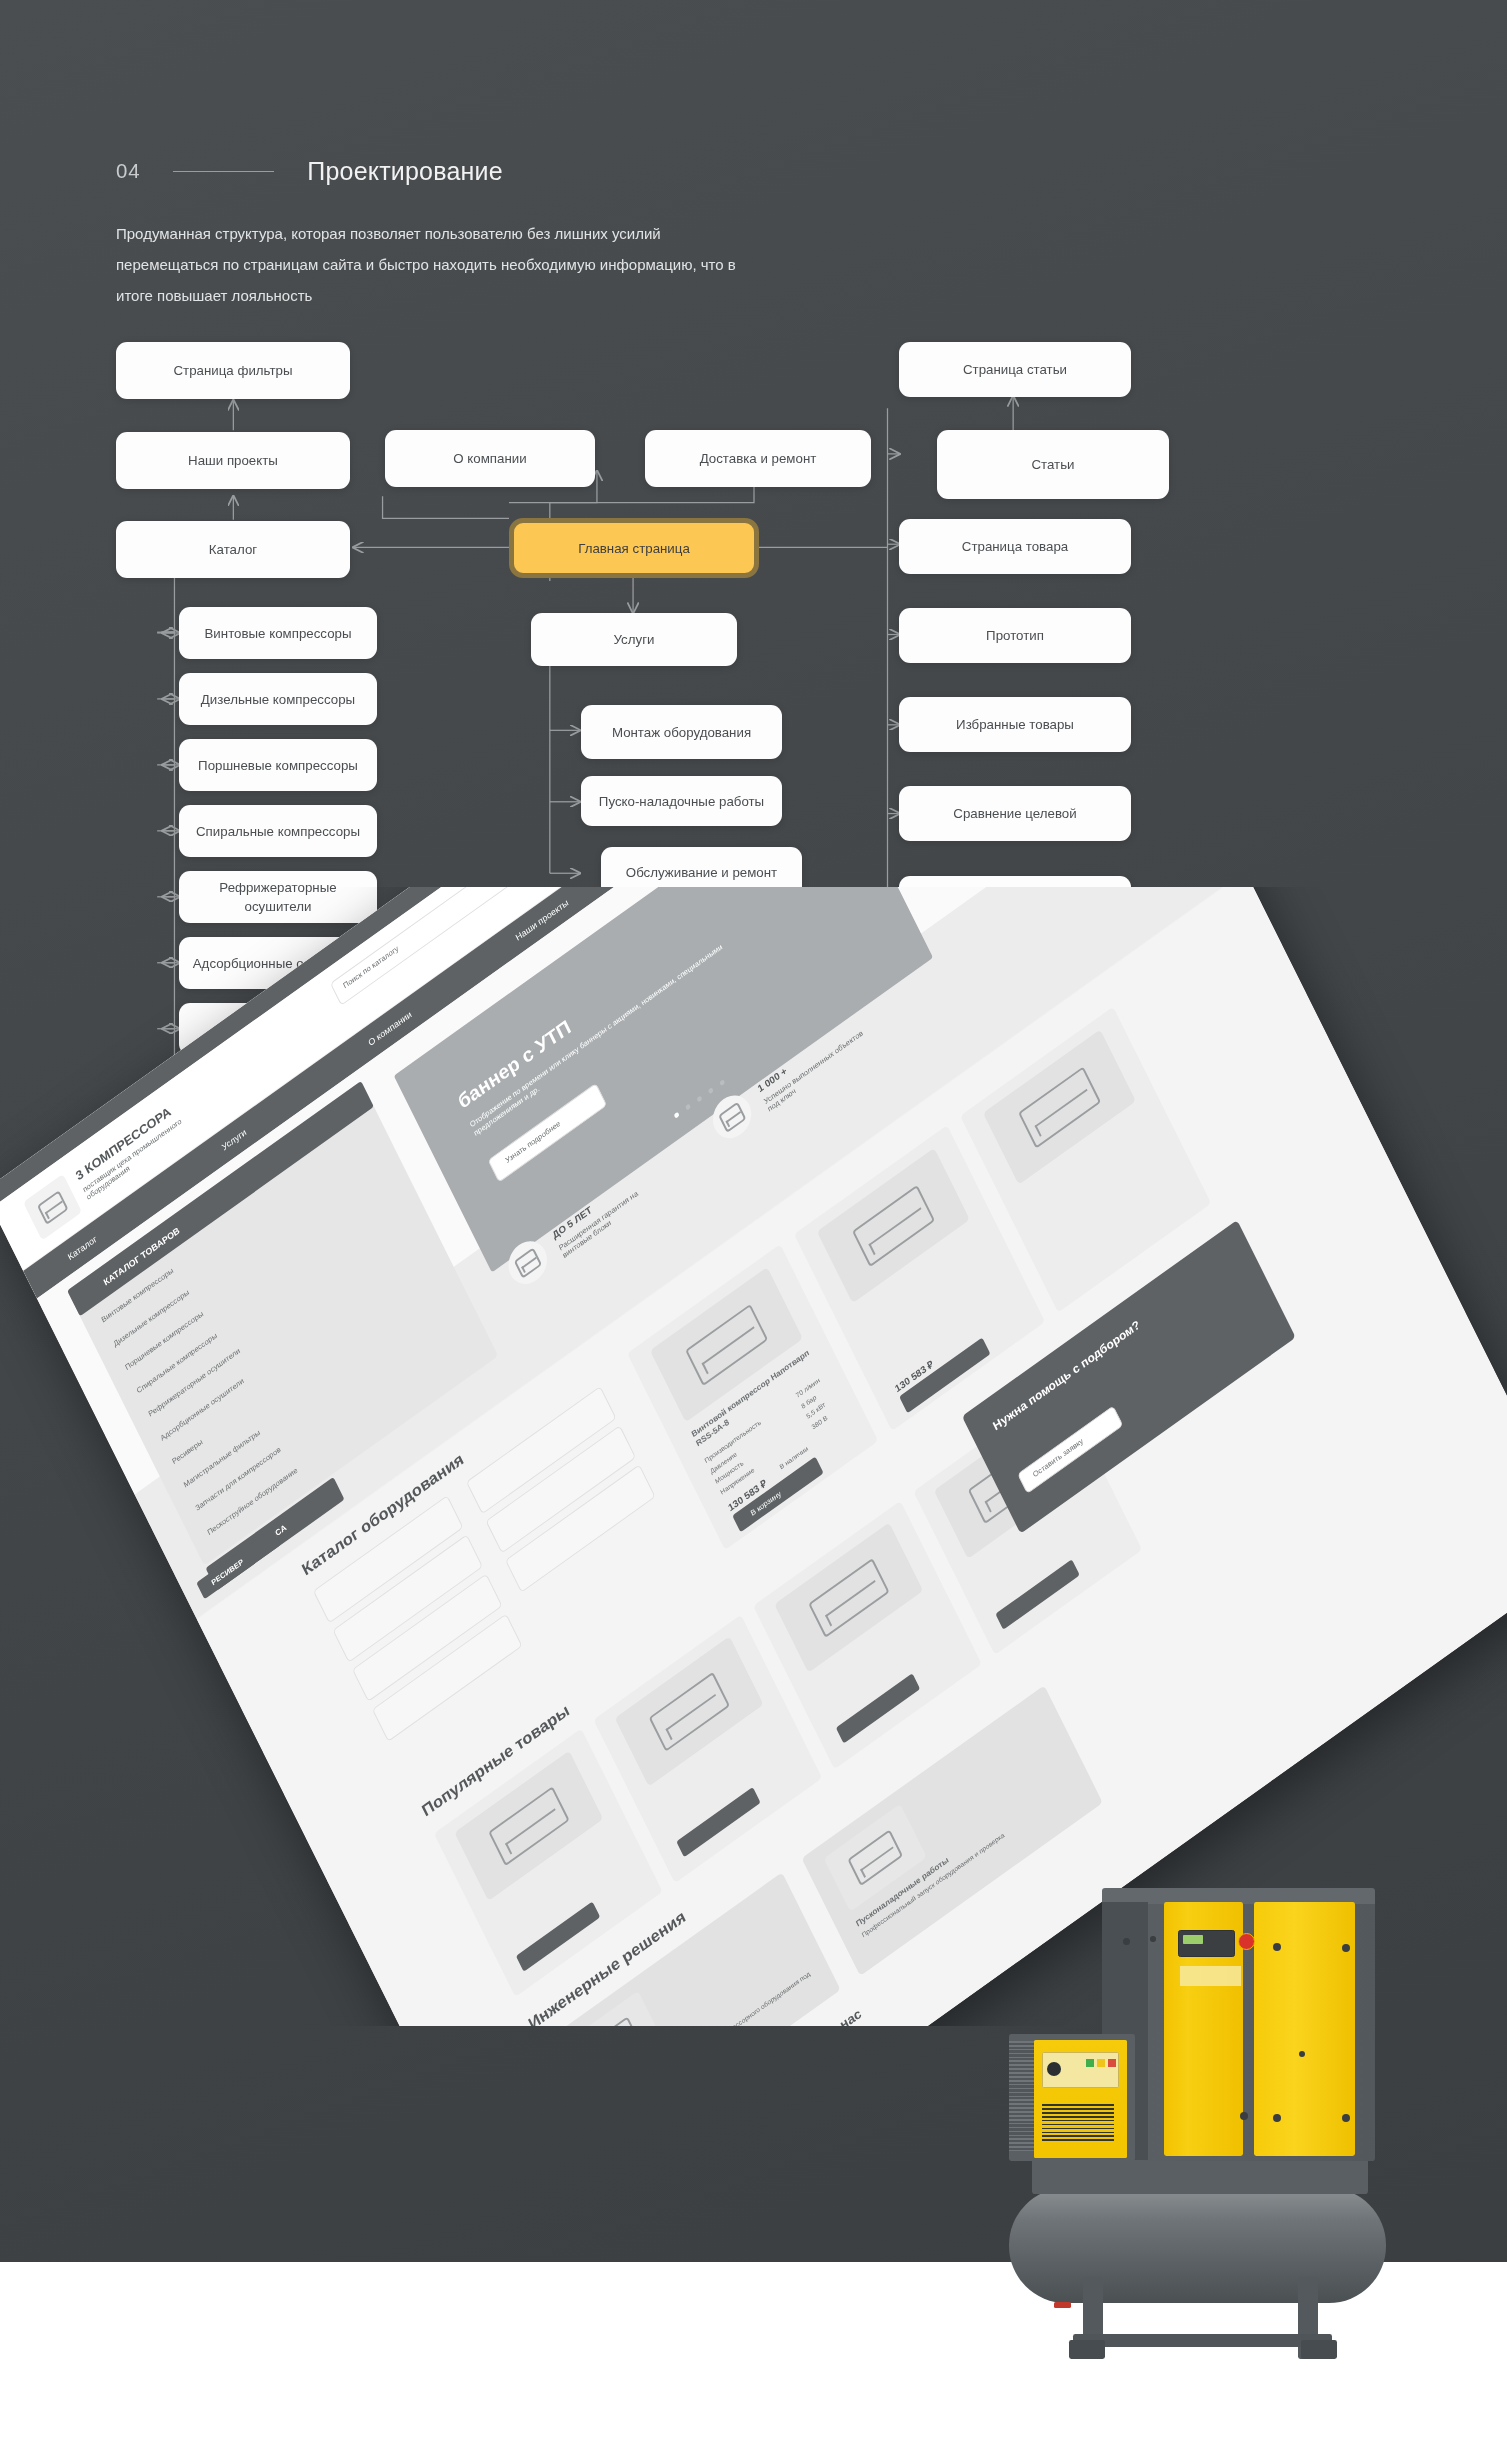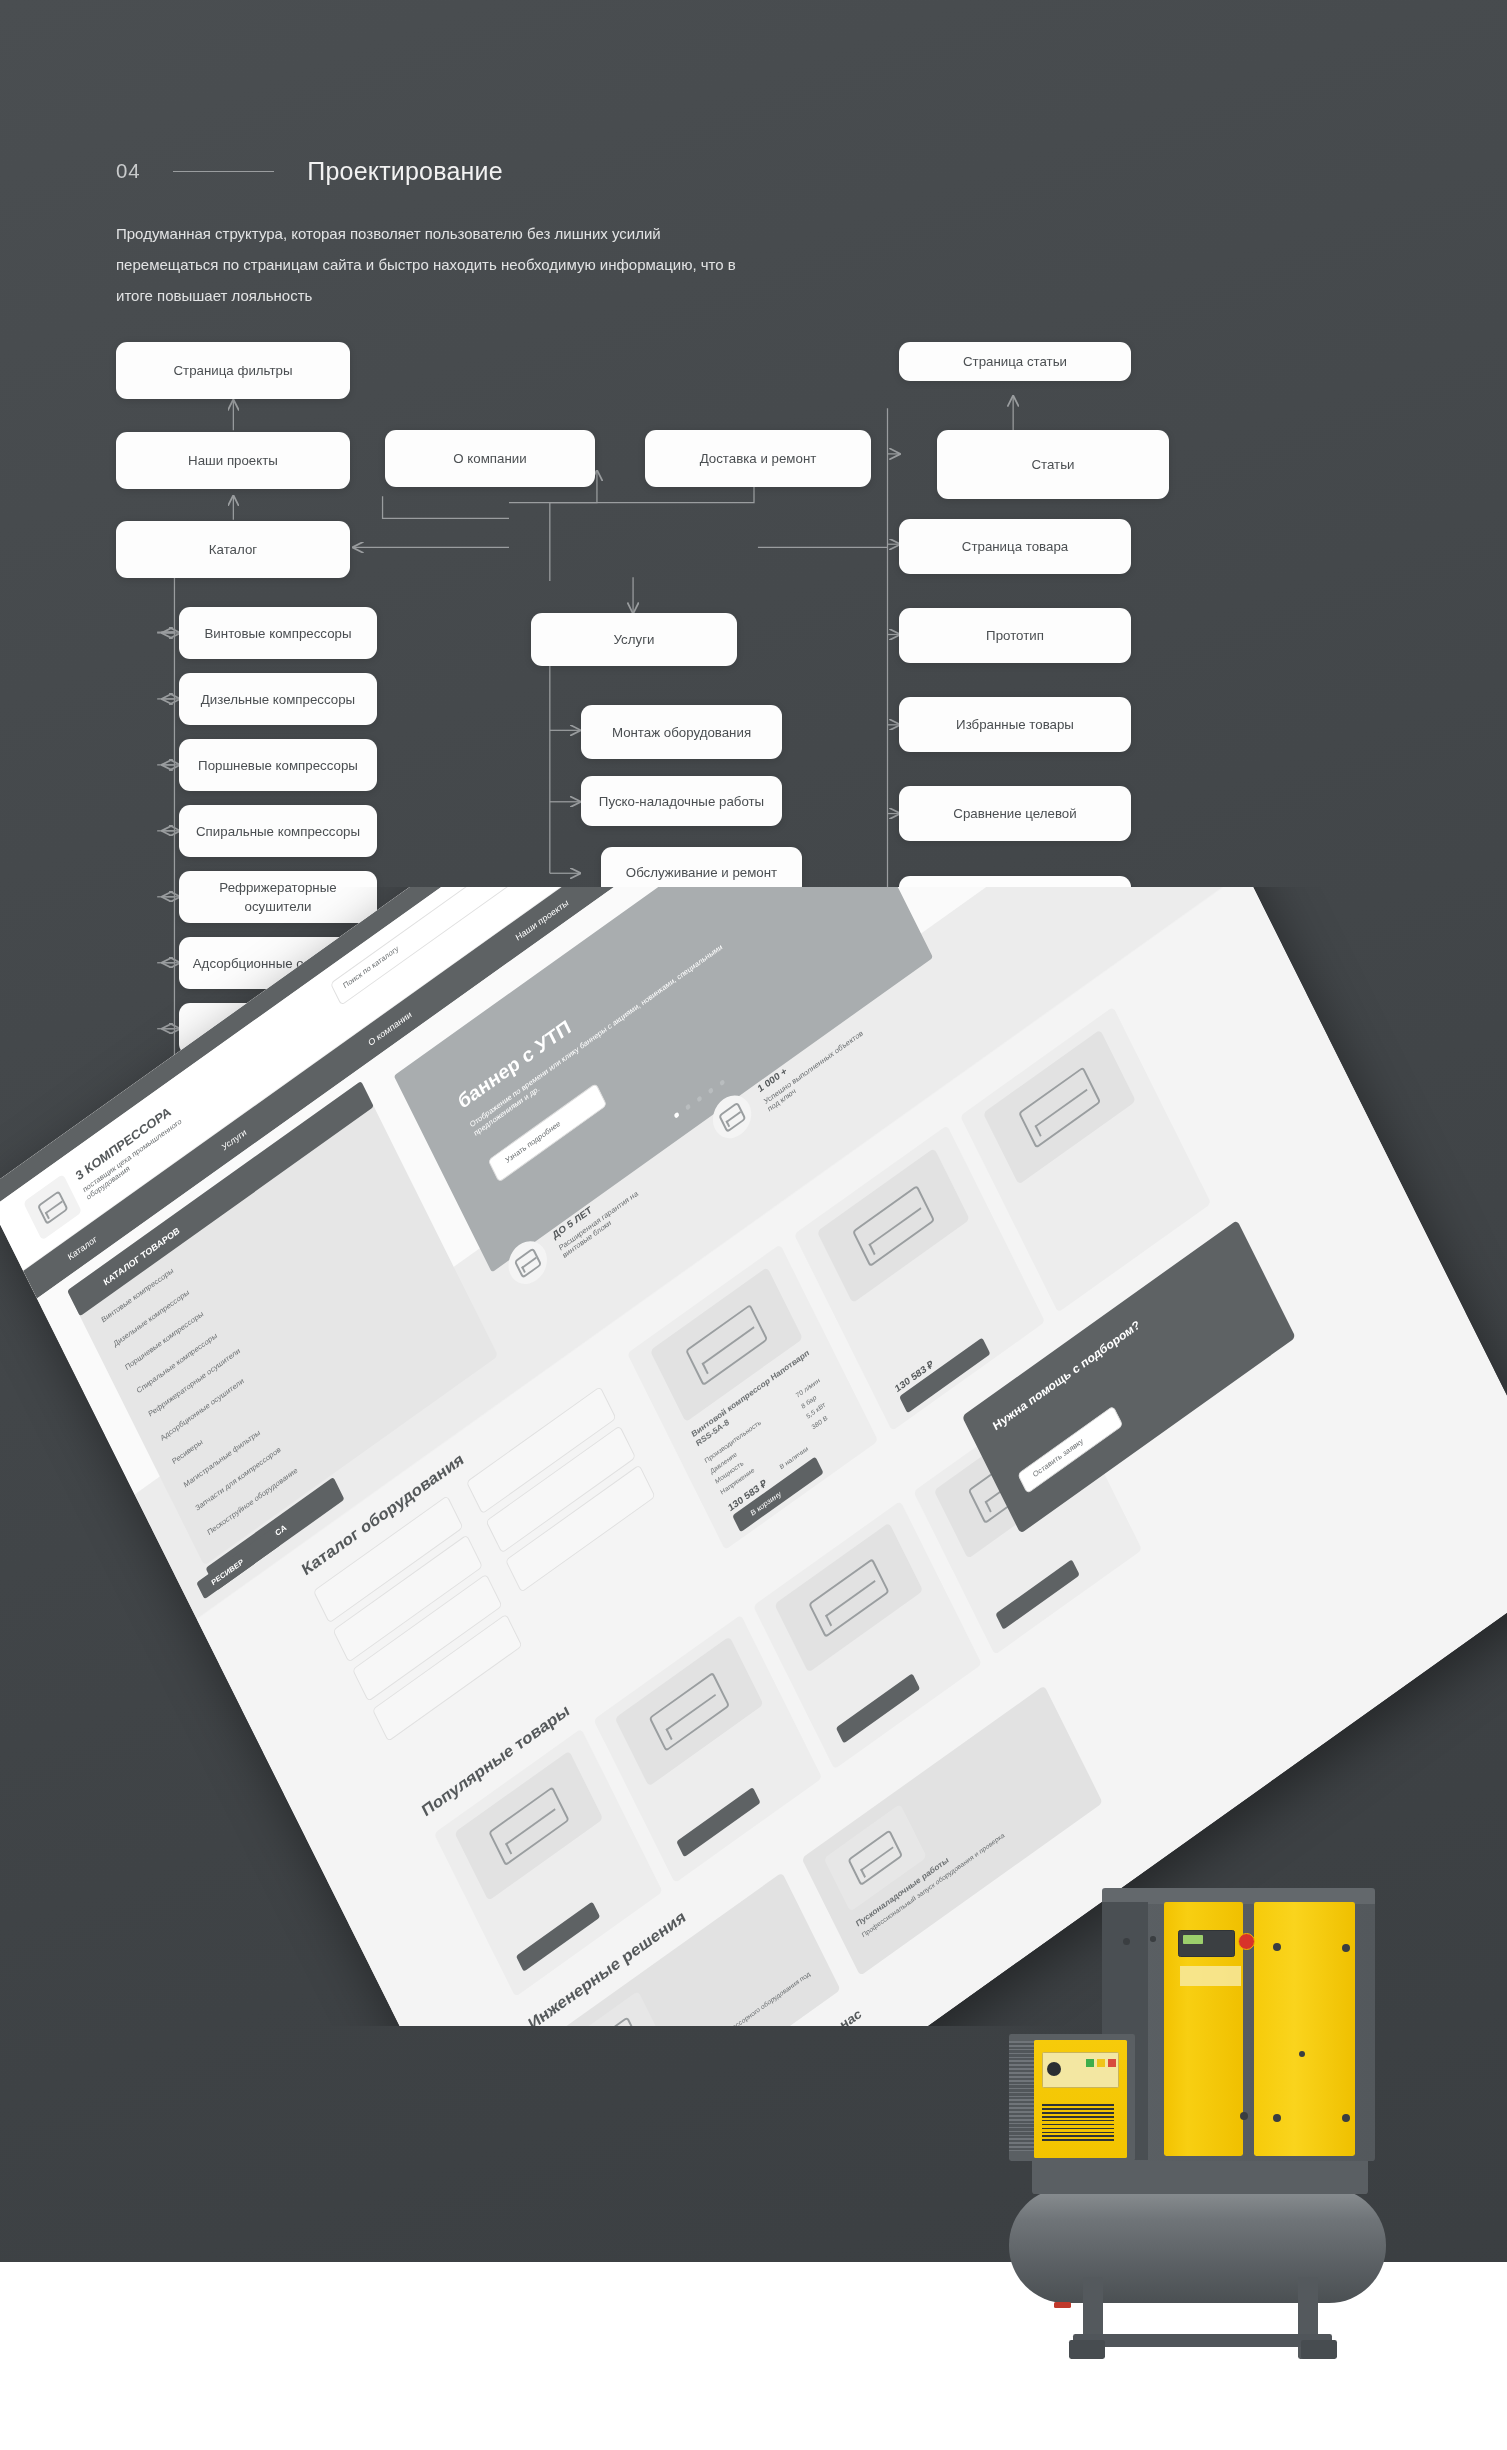--- a/index.html
+++ b/index.html
@@ -195,39 +195,40 @@
     </g>
   </svg>
 
   <div class="node" style="left:116px; top:342px; width:234px; height:57px;">Страница фильтры</div>
   <div class="node" style="left:116px; top:432px; width:234px; height:57px;">Наши проекты</div>
   <div class="node" style="left:116px; top:521px; width:234px; height:57px;">Каталог</div>
 
   <div class="node" style="left:385px; top:430px; width:210px; height:57px;">О компании</div>
   <div class="node" style="left:645px; top:430px; width:226px; height:57px;">Доставка и ремонт</div>
 
+  <div class="node home" style="left:509px; top:518px; width:250px; height:60px;">Главная страница</div>
 
   <div class="node" style="left:531px; top:613px; width:206px; height:53px;">Услуги</div>
 
   <div class="node" style="left:581px; top:705px; width:201px; height:54px;">Монтаж оборудования</div>
   <div class="node" style="left:581px; top:776px; width:201px; height:50px;">Пуско-наладочные работы</div>
   <div class="node" style="left:581px; top:847px; width:201px; height:50px;margin-left:20px;">Обслуживание и ремонт</div>
 
   <div class="node" style="left:179px; top:607px; width:198px; height:52px;">Винтовые компрессоры</div>
   <div class="node" style="left:179px; top:673px; width:198px; height:52px;">Дизельные компрессоры</div>
   <div class="node" style="left:179px; top:739px; width:198px; height:52px;">Поршневые компрессоры</div>
   <div class="node" style="left:179px; top:805px; width:198px; height:52px;">Спиральные компрессоры</div>
   <div class="node" style="left:179px; top:871px; width:198px; height:52px;">Рефрижераторные осушители</div>
   <div class="node" style="left:179px; top:937px; width:198px; height:52px;">Адсорбционные осушители</div>
   <div class="node" style="left:179px; top:1003px; width:198px; height:52px;">Ресиверы</div>
   <div class="node" style="left:179px; top:1069px; width:198px; height:52px;">Магистральные фильтры</div>
   <div class="node" style="left:179px; top:1135px; width:198px; height:52px;">Запчасти для компрессоров</div>
   <div class="node" style="left:179px; top:1201px; width:198px; height:52px;">Пескоструйное оборудование</div>
 
-  <div class="node" style="left:899px; top:342px; width:232px; height:39px;">Страница статьи</div>
+  <div class="node" style="left:899px; top:342px; width:232px; height:55px;">Страница статьи</div>
   <div class="node" style="left:937px; top:430px; width:232px; height:69px;">Статьи</div>
   <div class="node" style="left:899px; top:519px; width:232px; height:55px;">Страница товара</div>
   <div class="node" style="left:899px; top:608px; width:232px; height:55px;">Прототип</div>
   <div class="node" style="left:899px; top:697px; width:232px; height:55px;">Избранные товары</div>
   <div class="node" style="left:899px; top:786px; width:232px; height:55px;">Сравнение целевой</div>
   <div class="node" style="left:899px; top:876px; width:232px; height:55px;">Результаты поиска</div>
 </div>
 
 <p id="proto-caption">Прототип с учетом целевой аудитории пользователей</p>
 

